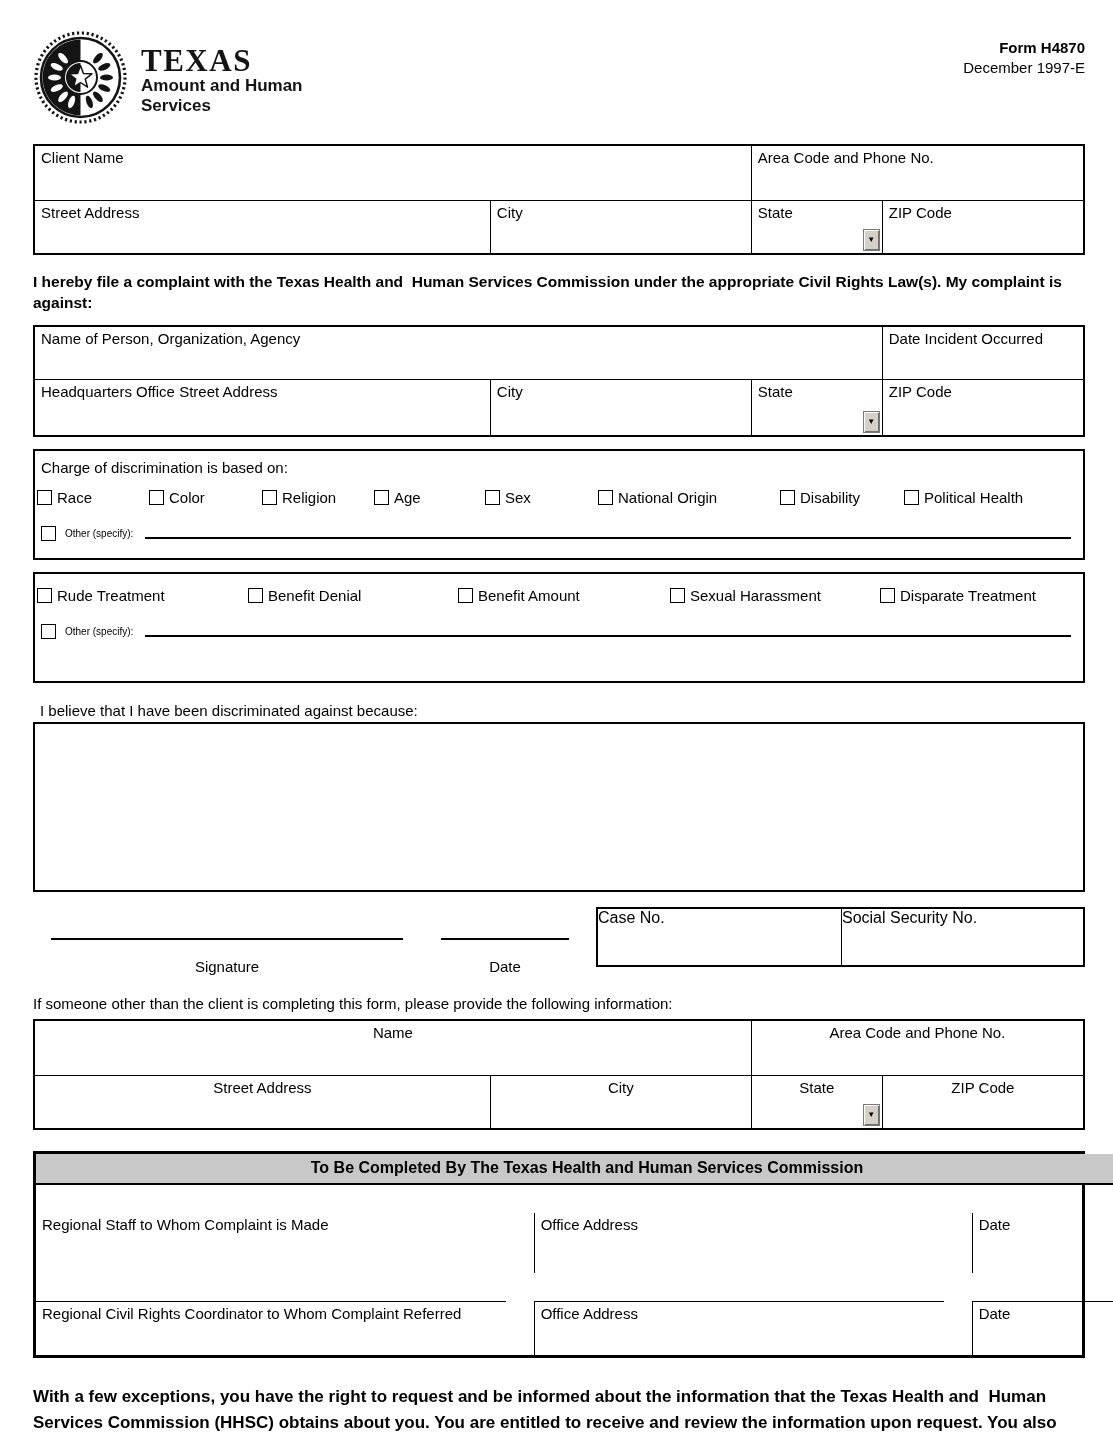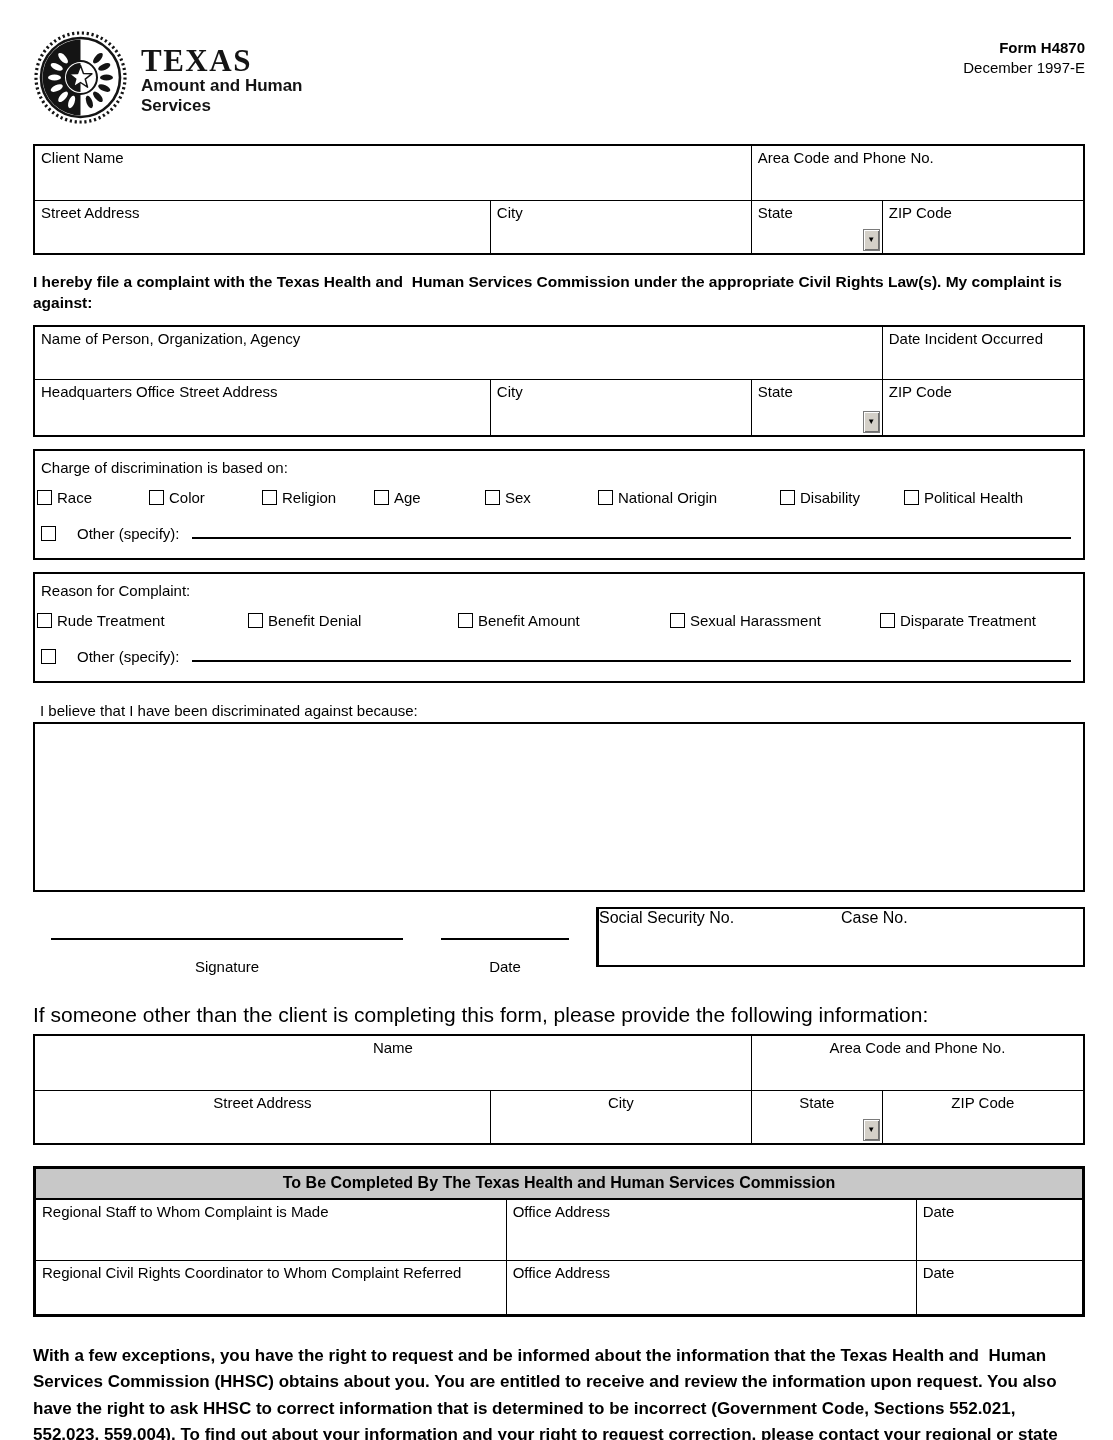--- a/index.html
+++ b/index.html
@@ -45,37 +45,37 @@
     font-size:8px; line-height:1; color:#000; cursor:default;
   }
 
   
   .optbox { border:2px solid #000; margin-top:12px; height:111px; }
   .optbox-title { font-size:15px; padding:8px 0 0 6px; }
   .cbrow { position:relative; height:20px; margin-top:13px; }
   .cbitem { position:absolute; top:0; display:flex; align-items:center; gap:5px; font-size:15px; white-space:nowrap; }
   .cb { width:15px; height:15px; border:1.5px solid #000; background:#fff; flex:0 0 auto; }
   .otherrow { display:flex; align-items:center; margin-top:13px; padding-left:6px; height:24px; }
-  .otherrow .lbl { margin-left:21px; font-size:15px; }
+  .otherrow .lbl { margin-left:9px; font-size:10px; }
   .fill-line { flex:1; border-bottom:2px solid #000; height:17px; margin-left:12px; margin-right:12px; align-self:flex-start; }
 
   .believe-label { font-size:15px; margin-top:19px; padding-left:7px; }
   .believe-box { border:2px solid #000; height:170px; margin-top:3px; }
 
   
   .sig-row { display:flex; align-items:flex-end; margin-top:10px; height:73px; }
   .sig-block { display:flex; flex-direction:column;gap:16px; }
   .sig-line { border-bottom:2px solid #000; height:0; }
   .sig-label { font-size:15px; text-align:center; padding-top:2px; }
   .case-tbl { display:grid; grid-template-columns:50.1% 49.9%; height:60px; border:2px solid #000; margin-left:auto; width:489px; margin-bottom:8px; }
 
-  .preparer-intro { font-size:21px; margin-top:28px; }
-
-  
-  .office-tbl { display:grid; grid-template-columns:44.9% 39.2% 15.9%; grid-template-rows:31px 60px 54px; border:3px solid #000; margin-top:21px; }
+  .preparer-intro { font-size:15px; margin-top:20px; }
+
+  
+  .office-tbl { display:grid; grid-template-columns:44.9% 39.2% 15.9%; grid-template-rows:31px 60px 54px; border:3px solid #000; margin-top:21px;gap:28px; }
   .office-header { grid-column:span 3; background:#c8c8c8; border-bottom:2px solid #000; display:flex; align-items:center; justify-content:center; font-weight:bold; font-size:16px; }
   .office-tbl .cell { font-size:15px; padding:3px 6px; }
 
   .privacy { font-weight:bold; font-size:17px; line-height:1.55; margin-top:26px; white-space:pre-wrap; }
 </style>
 </head>
 <body>
 
 <div class="page">
 
@@ -205,21 +205,20 @@
         </span>
     </div>
     <div class="otherrow">
       <span class="cb"></span>
       <span class="lbl">Other (specify):</span>
       <span class="fill-line"></span>
     </div>
   </div>
 
   <div class="optbox">
-    <div class="optbox-title">Reason for Complaint:</div>
     <div class="cbrow">
       <span class="cbitem" style="left:2px">
           <span class="cb"></span>
           <span>Rude Treatment</span>
         </span>
       <span class="cbitem" style="left:213px">
           <span class="cb"></span>
           <span>Benefit Denial</span>
         </span>
       <span class="cbitem" style="left:423px">
@@ -248,25 +247,25 @@
   <div class="sig-row">
     <div class="sig-block" style="width:352px; margin-left:18px;">
       <div class="sig-line"></div>
       <div class="sig-label">Signature</div>
     </div>
     <div class="sig-block" style="width:128px; margin-left:38px;">
       <div class="sig-line"></div>
       <div class="sig-label">Date</div>
     </div>
     <div class="case-tbl">
+      <div class="cell">
+        <span>Case No.</span>
+      </div>
       <div class="cell bl">
         <span>Social Security No.</span>
-      </div>
-      <div class="cell">
-        <span>Case No.</span>
       </div>
     </div>
   </div>
 
   <div class="preparer-intro">If someone other than the client is completing this form, please provide the following information:</div>
 
   <div class="tbl t3">
     <div class="cell span2">
       <span>Name</span>
     </div>

